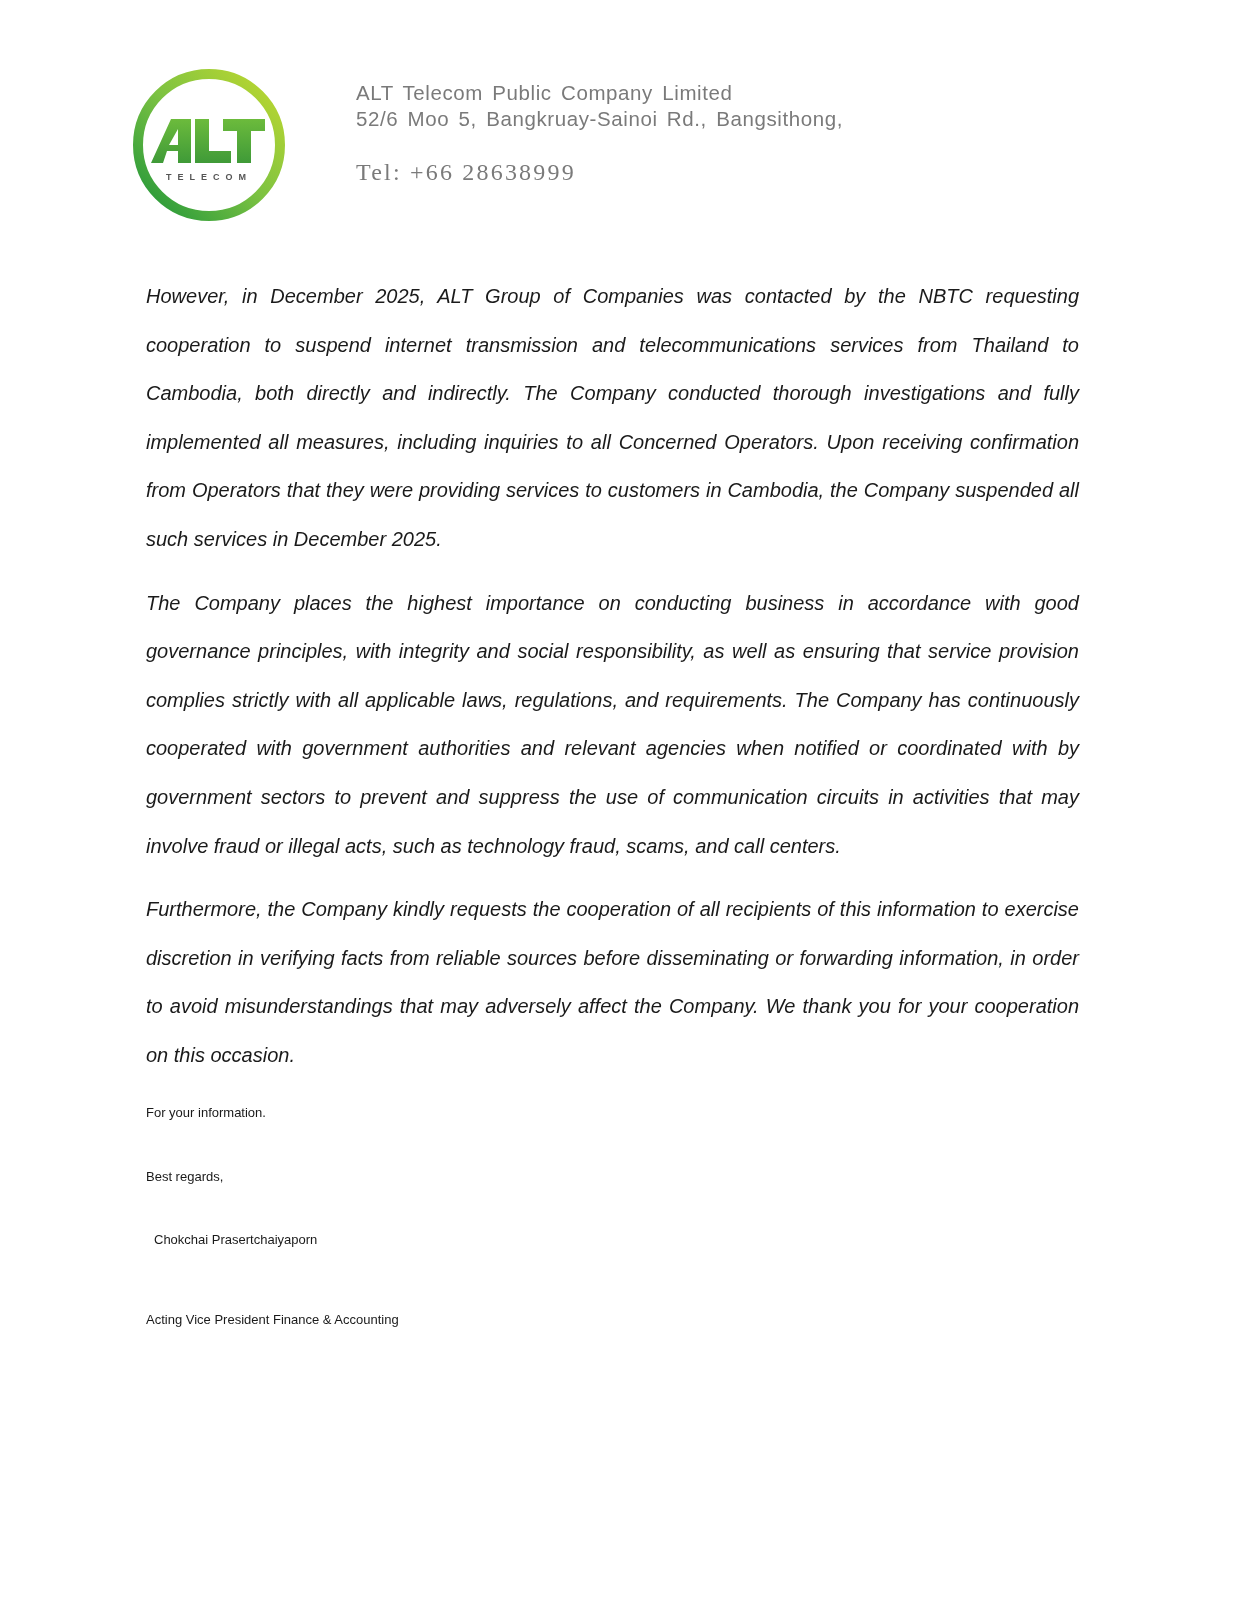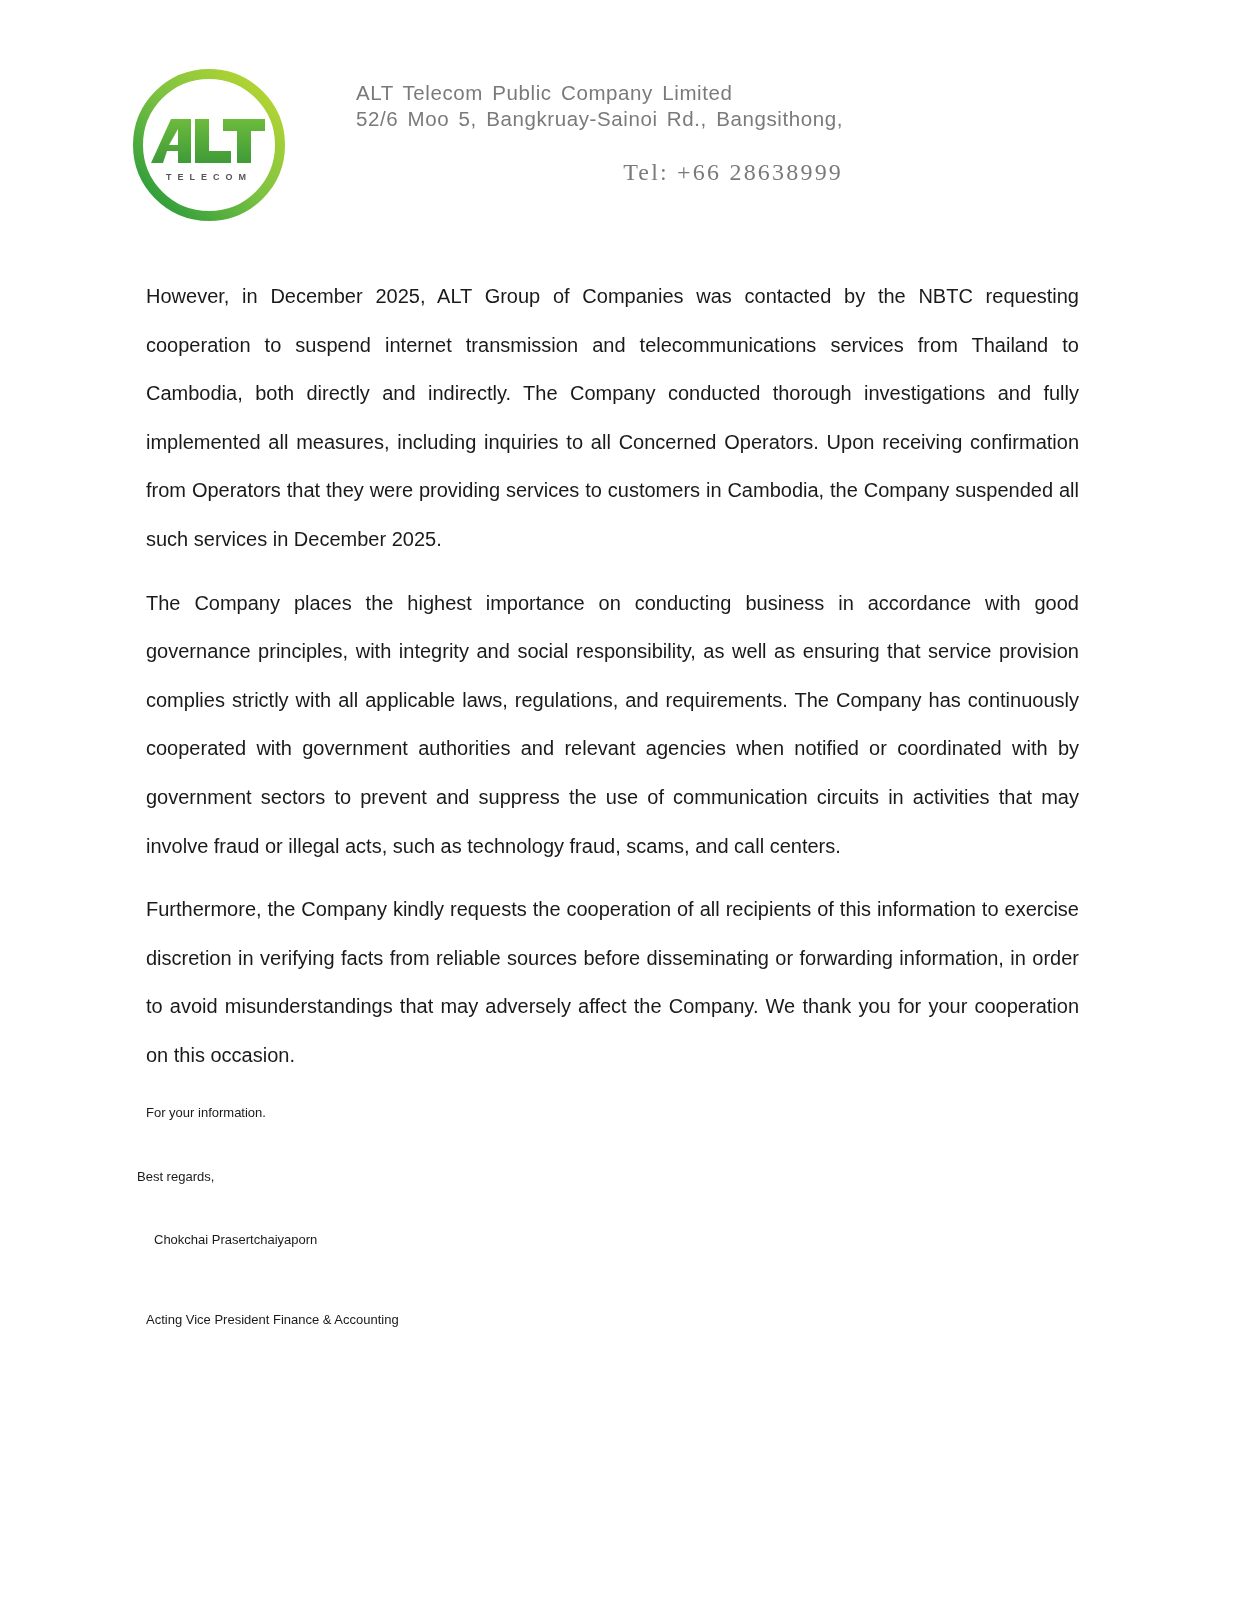--- a/index.html
+++ b/index.html
@@ -1,26 +1,26 @@
 <!DOCTYPE html>
 <html><head>
   <meta charset="utf-8">
   <style>
     html, body { margin: 0; padding: 0; background: #ffffff; }
     body { width: 1250px; height: 1618px; position: relative; overflow: hidden; font-family: "Liberation Sans", sans-serif; color: #1a1a1a; }
     .logo { position: absolute; left: 131px; top: 67px; width: 156px; height: 156px; }
     .letterhead { position: absolute; left: 356px; top: 80px; }
     .lh-line { font-family: "Liberation Sans", sans-serif; font-size: 20.5px; color: #7a7a7a; line-height: 25.5px; letter-spacing: 0.6px; word-spacing: 3px; white-space: nowrap; }
-    .lh-tel { font-family: "Liberation Serif", serif; font-size: 24px; color: #7a7a7a; letter-spacing: 2.2px; margin-top: 27px; line-height: 28px; white-space: nowrap; text-align: right; }
+    .lh-tel { font-family: "Liberation Serif", serif; font-size: 24px; color: #7a7a7a; letter-spacing: 2.2px; margin-top: 27px; line-height: 28px; white-space: nowrap; }
     .lh-web { font-family: "Liberation Serif", serif; font-size: 24px; color: #7ac143; letter-spacing: 3.5px; line-height: 28px; white-space: nowrap; }
     .body-text { position: absolute; left: 146px; top: 272px; width: 945px; }
-    .para { font-size: 20px; line-height: 48.6px; text-align: justify; margin: 0 12px 15px 0; }
+    .para { font-size: 20px; line-height: 48.6px; text-align: justify; margin: 0 12px 15px 0; font-style: italic; }
     .short { font-size: 13px; line-height: 24px; margin: 0; white-space: nowrap; }
     .closing1 { position: absolute; left: 146px; top: 1101px; }
-    .closing2 { position: absolute; left: 137px; top: 1165px; text-align: center; }
+    .closing2 { position: absolute; left: 146px; top: 1165px; text-align: center; }
     .sig-name { position: absolute; left: 154px; top: 1228px; }
     .sig-title { position: absolute; left: 146px; top: 1308px; }
   </style>
 </head>
 <body>
 
 <div class="logo">
   <svg width="156" height="156" viewBox="0 0 156 156">
     <defs>
       <linearGradient id="ring" x1="1" y1="0" x2="0" y2="1">

